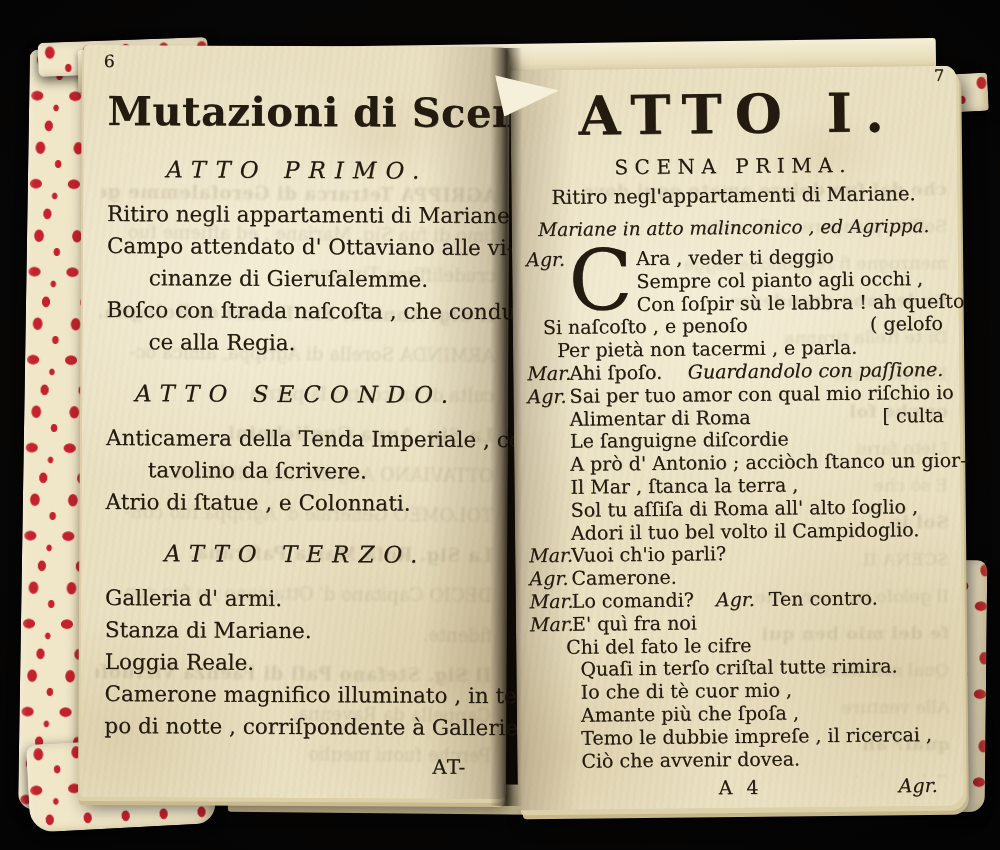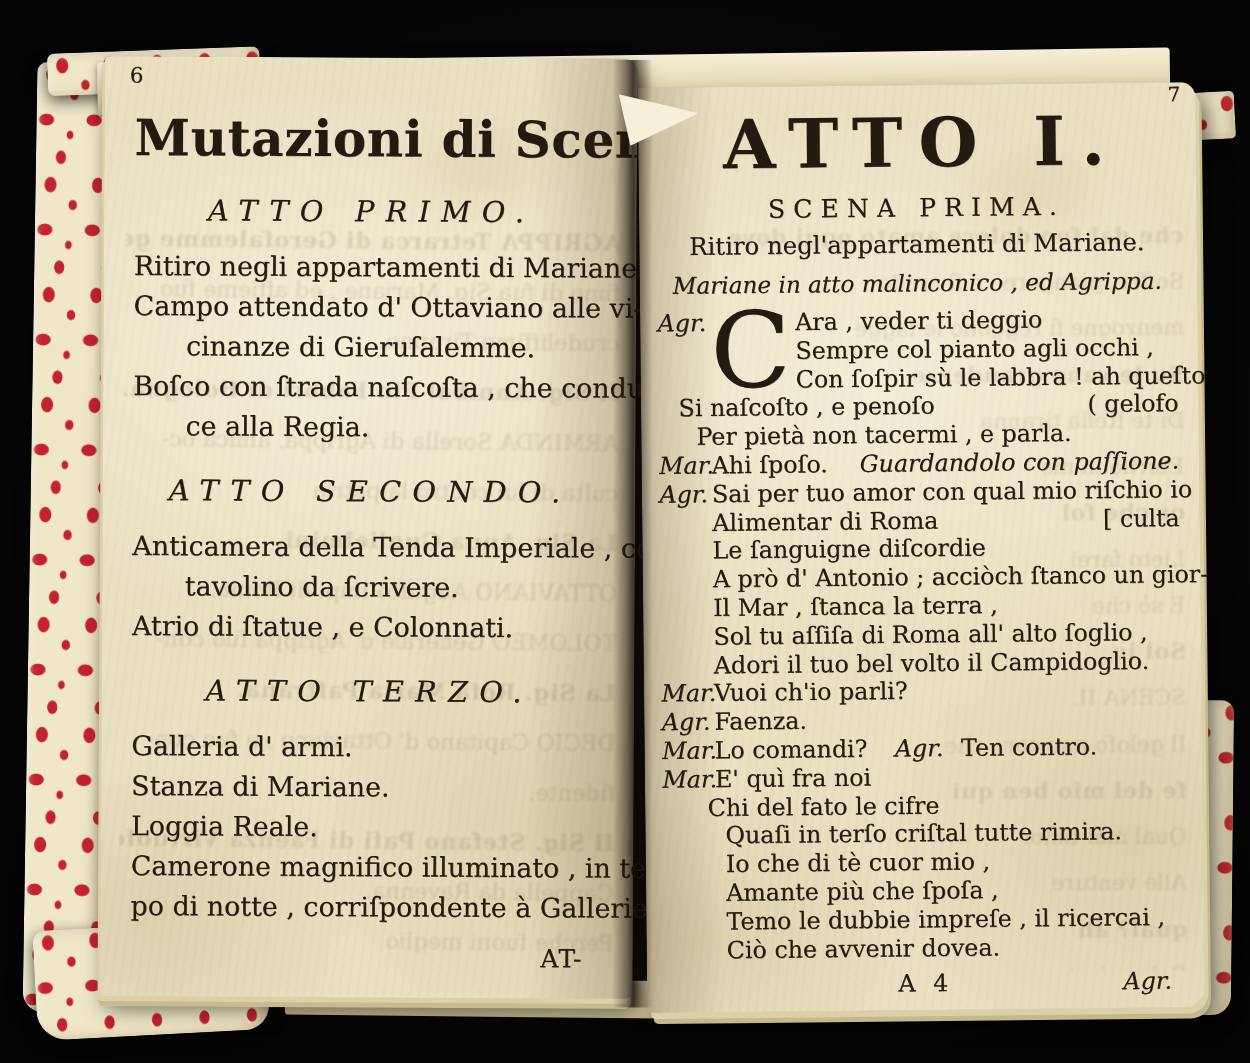--- a/index.html
+++ b/index.html
@@ -240,21 +240,21 @@
           </div>
           <div class="dl">
             <span class="tx">Adori il tuo bel volto il Campidoglio.</span>
           </div>
           <div class="dl">
             <span class="sp">Mar.</span>
             <span class="tx">Vuoi ch'io parli?</span>
           </div>
           <div class="dl">
             <span class="sp">Agr.</span>
-            <span class="tx">Faenza.</span>
+            <span class="tx">Camerone.</span>
           </div>
           <div class="dl">
             <span class="sp">Mar.</span>
             <span class="tx">Lo comandi?</span>
             <span class="s2">Agr.</span>
             <span class="tx">Ten contro.</span>
           </div>
           <div class="dl">
             <span class="sp">Mar.</span>
             <span class="tx">E' quì fra noi</span>

